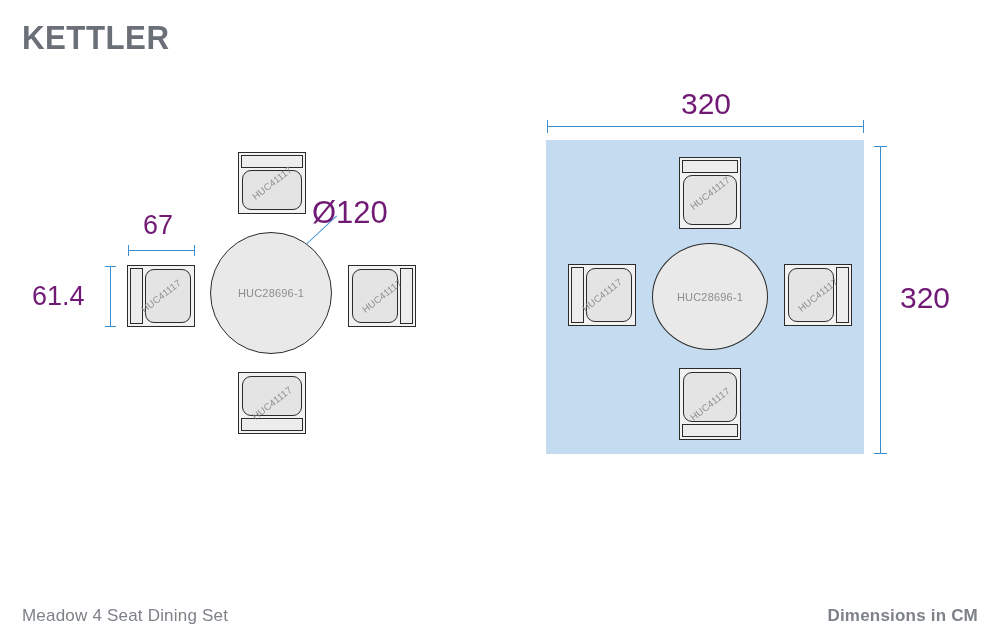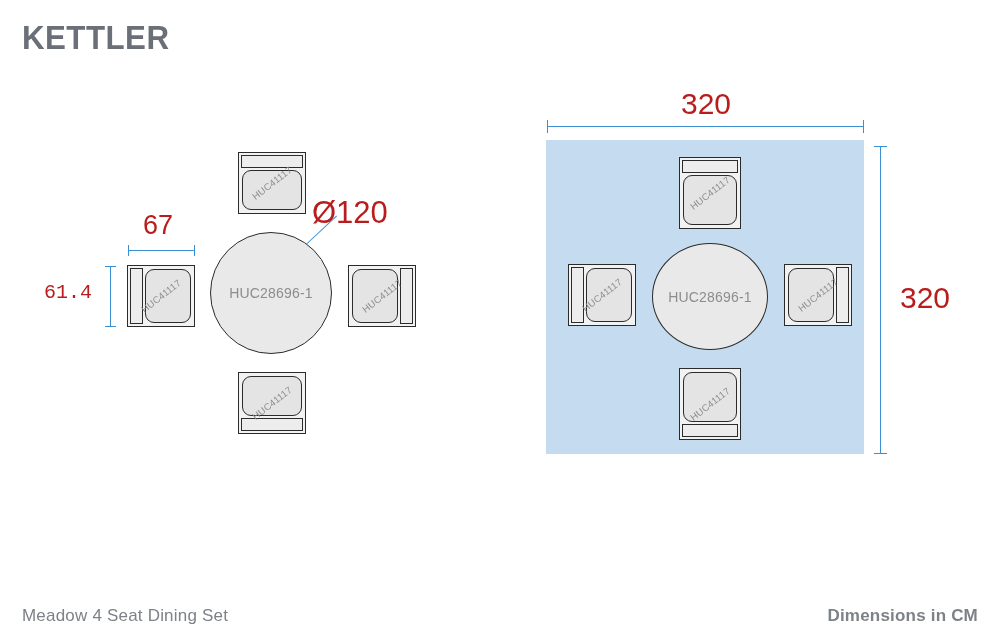--- a/index.html
+++ b/index.html
@@ -36,21 +36,21 @@
 
   
   .table-top{
     position:absolute;border-radius:50%;
     background:#e9e9e9;border:1.6px solid #2b2b2b;
     box-sizing:border-box;
   }
   .table-label{
     position:absolute;left:0;top:50%;width:100%;
     transform:translateY(-50%);
-    text-align:center;font-size:14px;color:#8d8d8d;
+    text-align:center;font-size:11px;color:#8d8d8d;
     letter-spacing:0.2px;
   }
 
   
   .chair{position:absolute;box-sizing:border-box;}
   .chair .frame{
     position:absolute;left:0;top:0;width:100%;height:100%;
     box-sizing:border-box;
     border:1.6px solid #2b2b2b;background:#f2f2f2;
   }
@@ -78,21 +78,21 @@
   .chair.back-top   .seat{top:18px;  left:4px; right:4px;  bottom:4px;}
   .chair.back-bottom .back{bottom:3px;left:3px;right:3px;  height:13px;}
   .chair.back-bottom .seat{bottom:18px;left:4px;right:4px; top:4px;}
 
   
   .dim-line-h{position:absolute;height:0;border-top:1.6px solid #3b8ed0;}
   .dim-line-v{position:absolute;width:0;border-left:1.6px solid #3b8ed0;}
   .dim-cap-v{position:absolute;width:0;border-left:1.6px solid #3b8ed0;}
   .dim-cap-h{position:absolute;height:0;border-top:1.6px solid #3b8ed0;}
   .dim-text{
-    position:absolute;color:#b91c1c;white-space:nowrap;
+    position:absolute;color:#701a75;white-space:nowrap;
     font-family:"Liberation Sans", sans-serif;
   }
   .leader{position:absolute;height:0;border-top:1.6px solid #3b8ed0;transform-origin:left center;}
 </style>
 </head>
 <body>
 
 <div class="stage">
 
   <div class="brand">KETTLER</div>
@@ -132,21 +132,21 @@
     </div>
 
     <div class="dim-line-h" style="left:128px;top:250px;width:66px;"></div>
     <div class="dim-cap-v" style="left:128px;top:245px;height:11px;"></div>
     <div class="dim-cap-v" style="left:194px;top:245px;height:11px;"></div>
     <div class="dim-text" style="left:143px;top:210px;font-size:27px;">67</div>
 
     <div class="dim-line-v" style="left:110px;top:266px;height:60px;"></div>
     <div class="dim-cap-h" style="left:105px;top:266px;width:11px;"></div>
     <div class="dim-cap-h" style="left:105px;top:326px;width:11px;"></div>
-    <div class="dim-text" style="left:44px;top:281px;font-size:20px;font-family:Liberation Mono, monospace;">61.4</div>
+    <div class="dim-text" style="left:32px;top:281px;font-size:27px;">61.4</div>
 
     <div class="leader" style="left:306px;top:244px;width:42px;transform:rotate(-43deg);"></div>
     <div class="dim-text" style="left:312px;top:195px;font-size:31px;">Ø120</div>
   </div>
 
   <div>
 
     <div class="footprint" style="left:546px;top:140px;width:318px;height:314px;"></div>
 
     <div class="chair back-top" style="left:679px;top:157px;width:62px;height:72px;">

